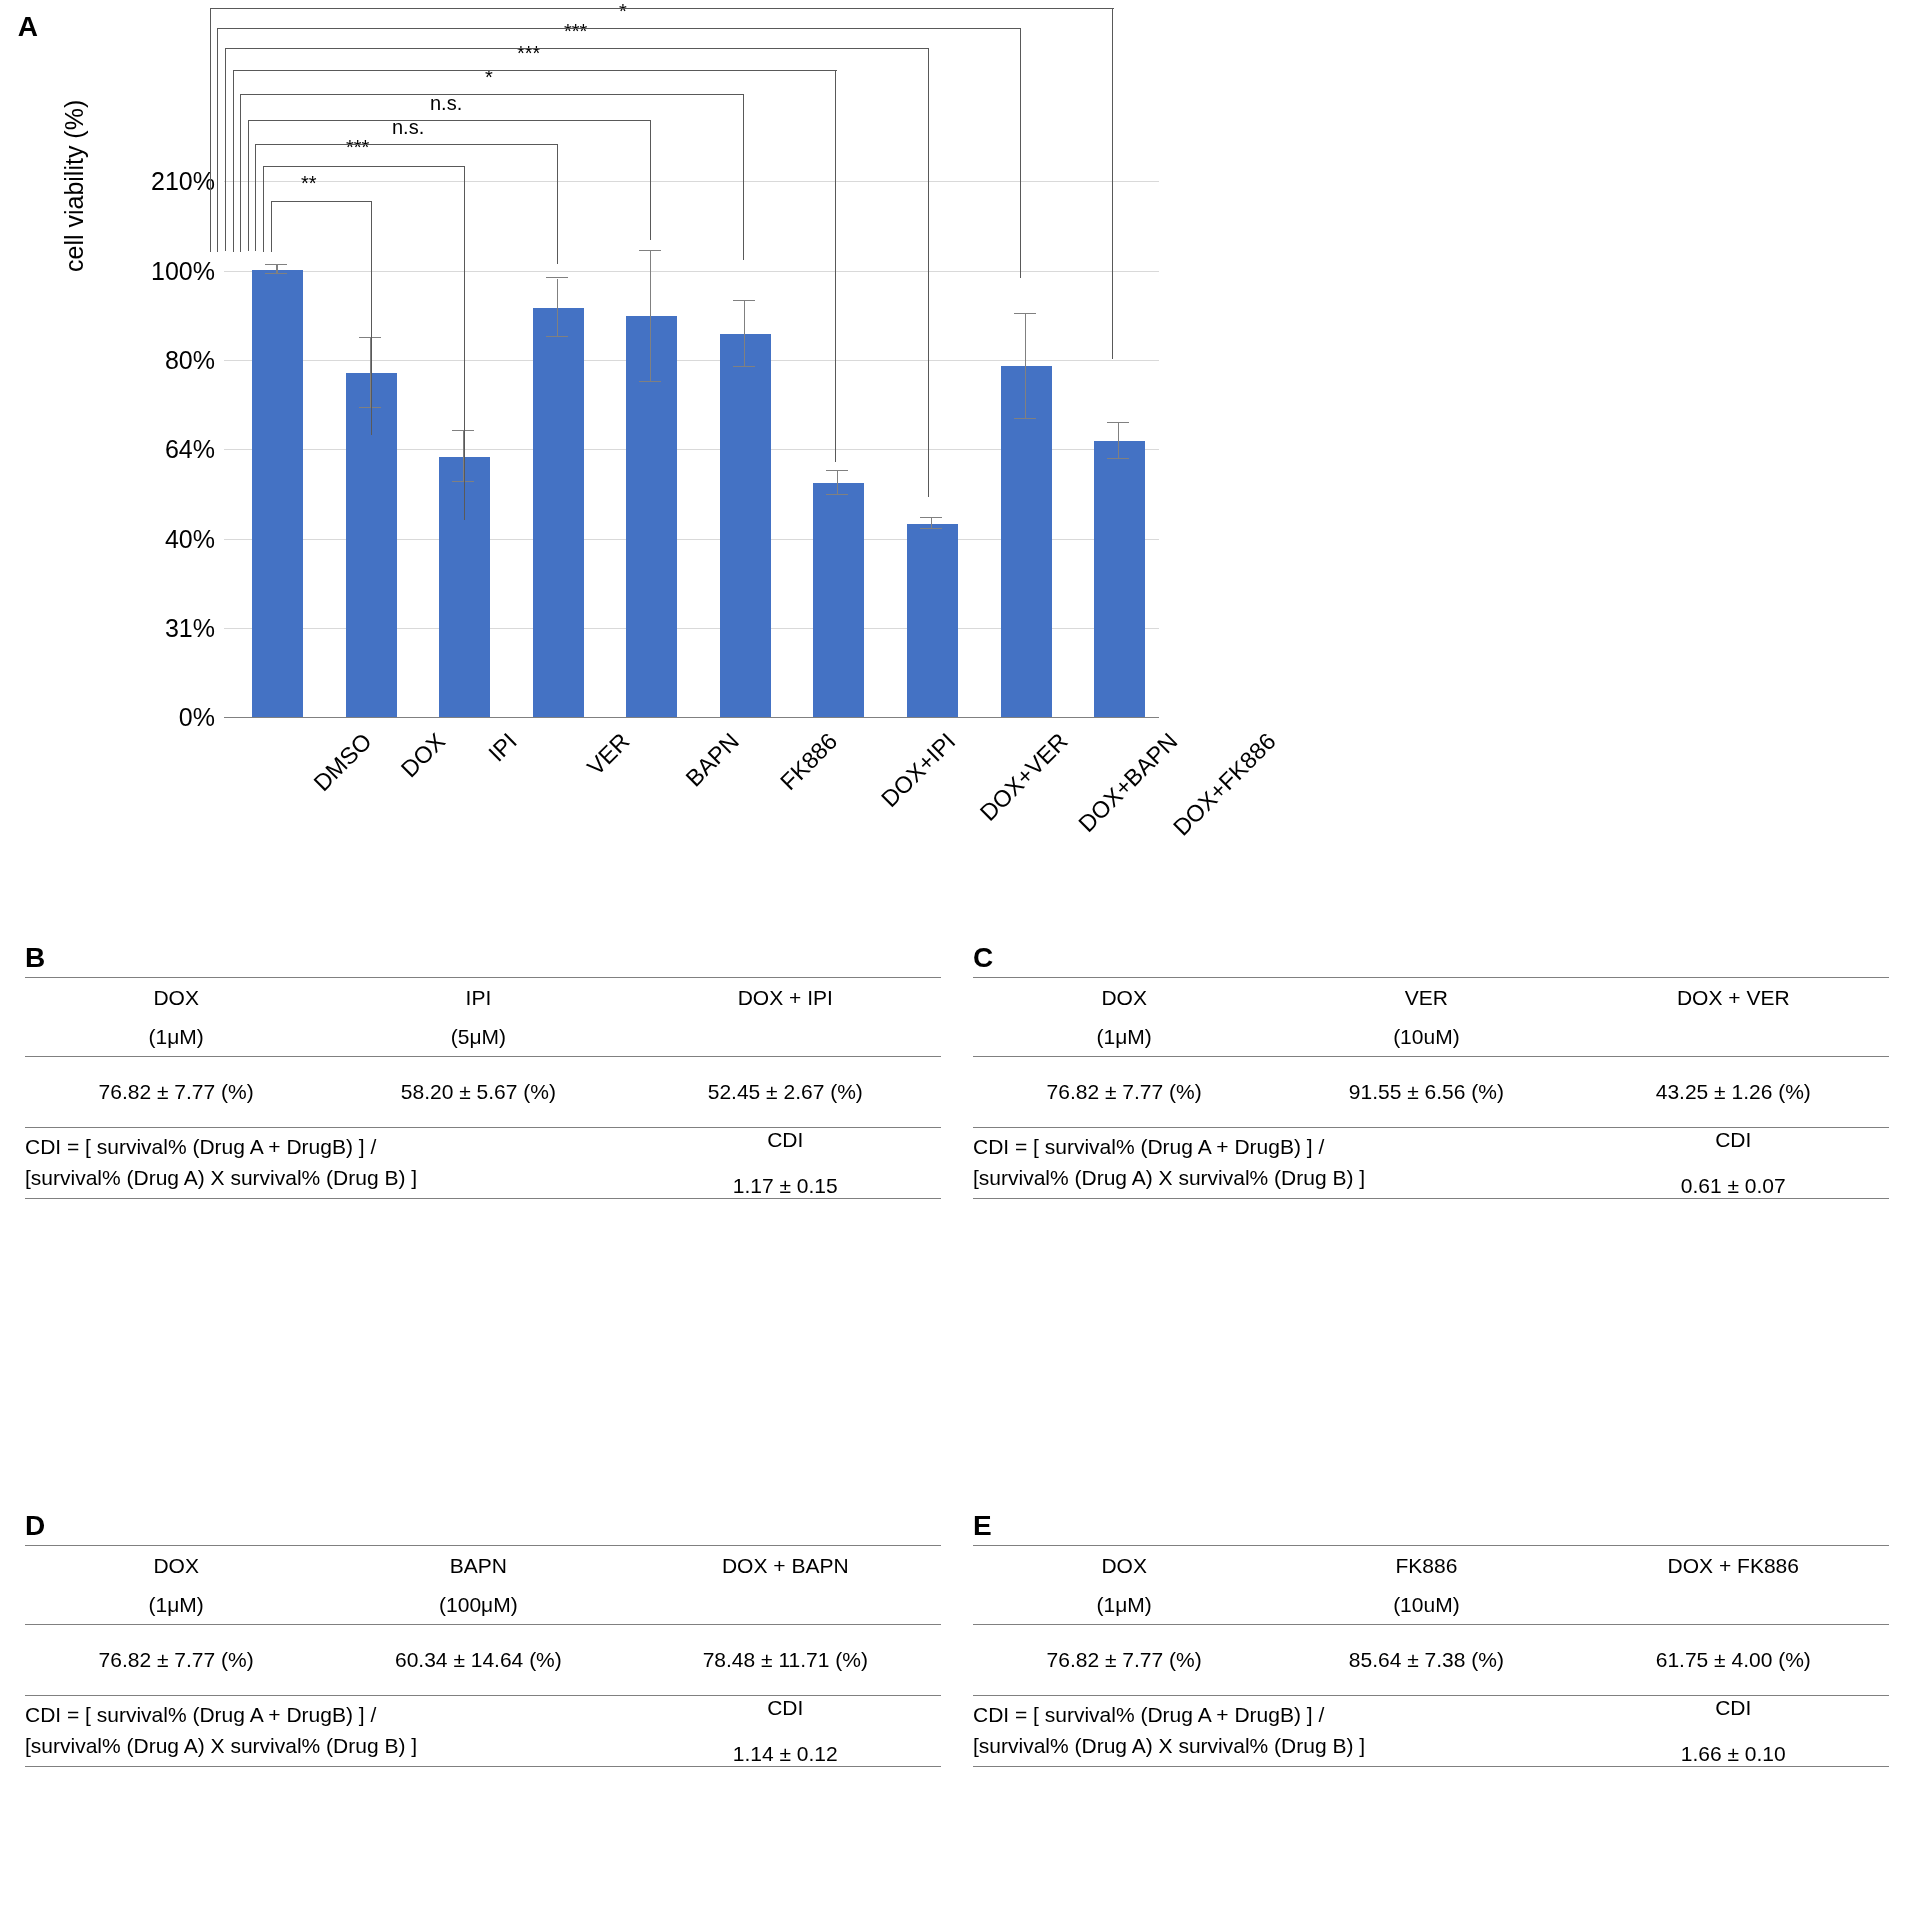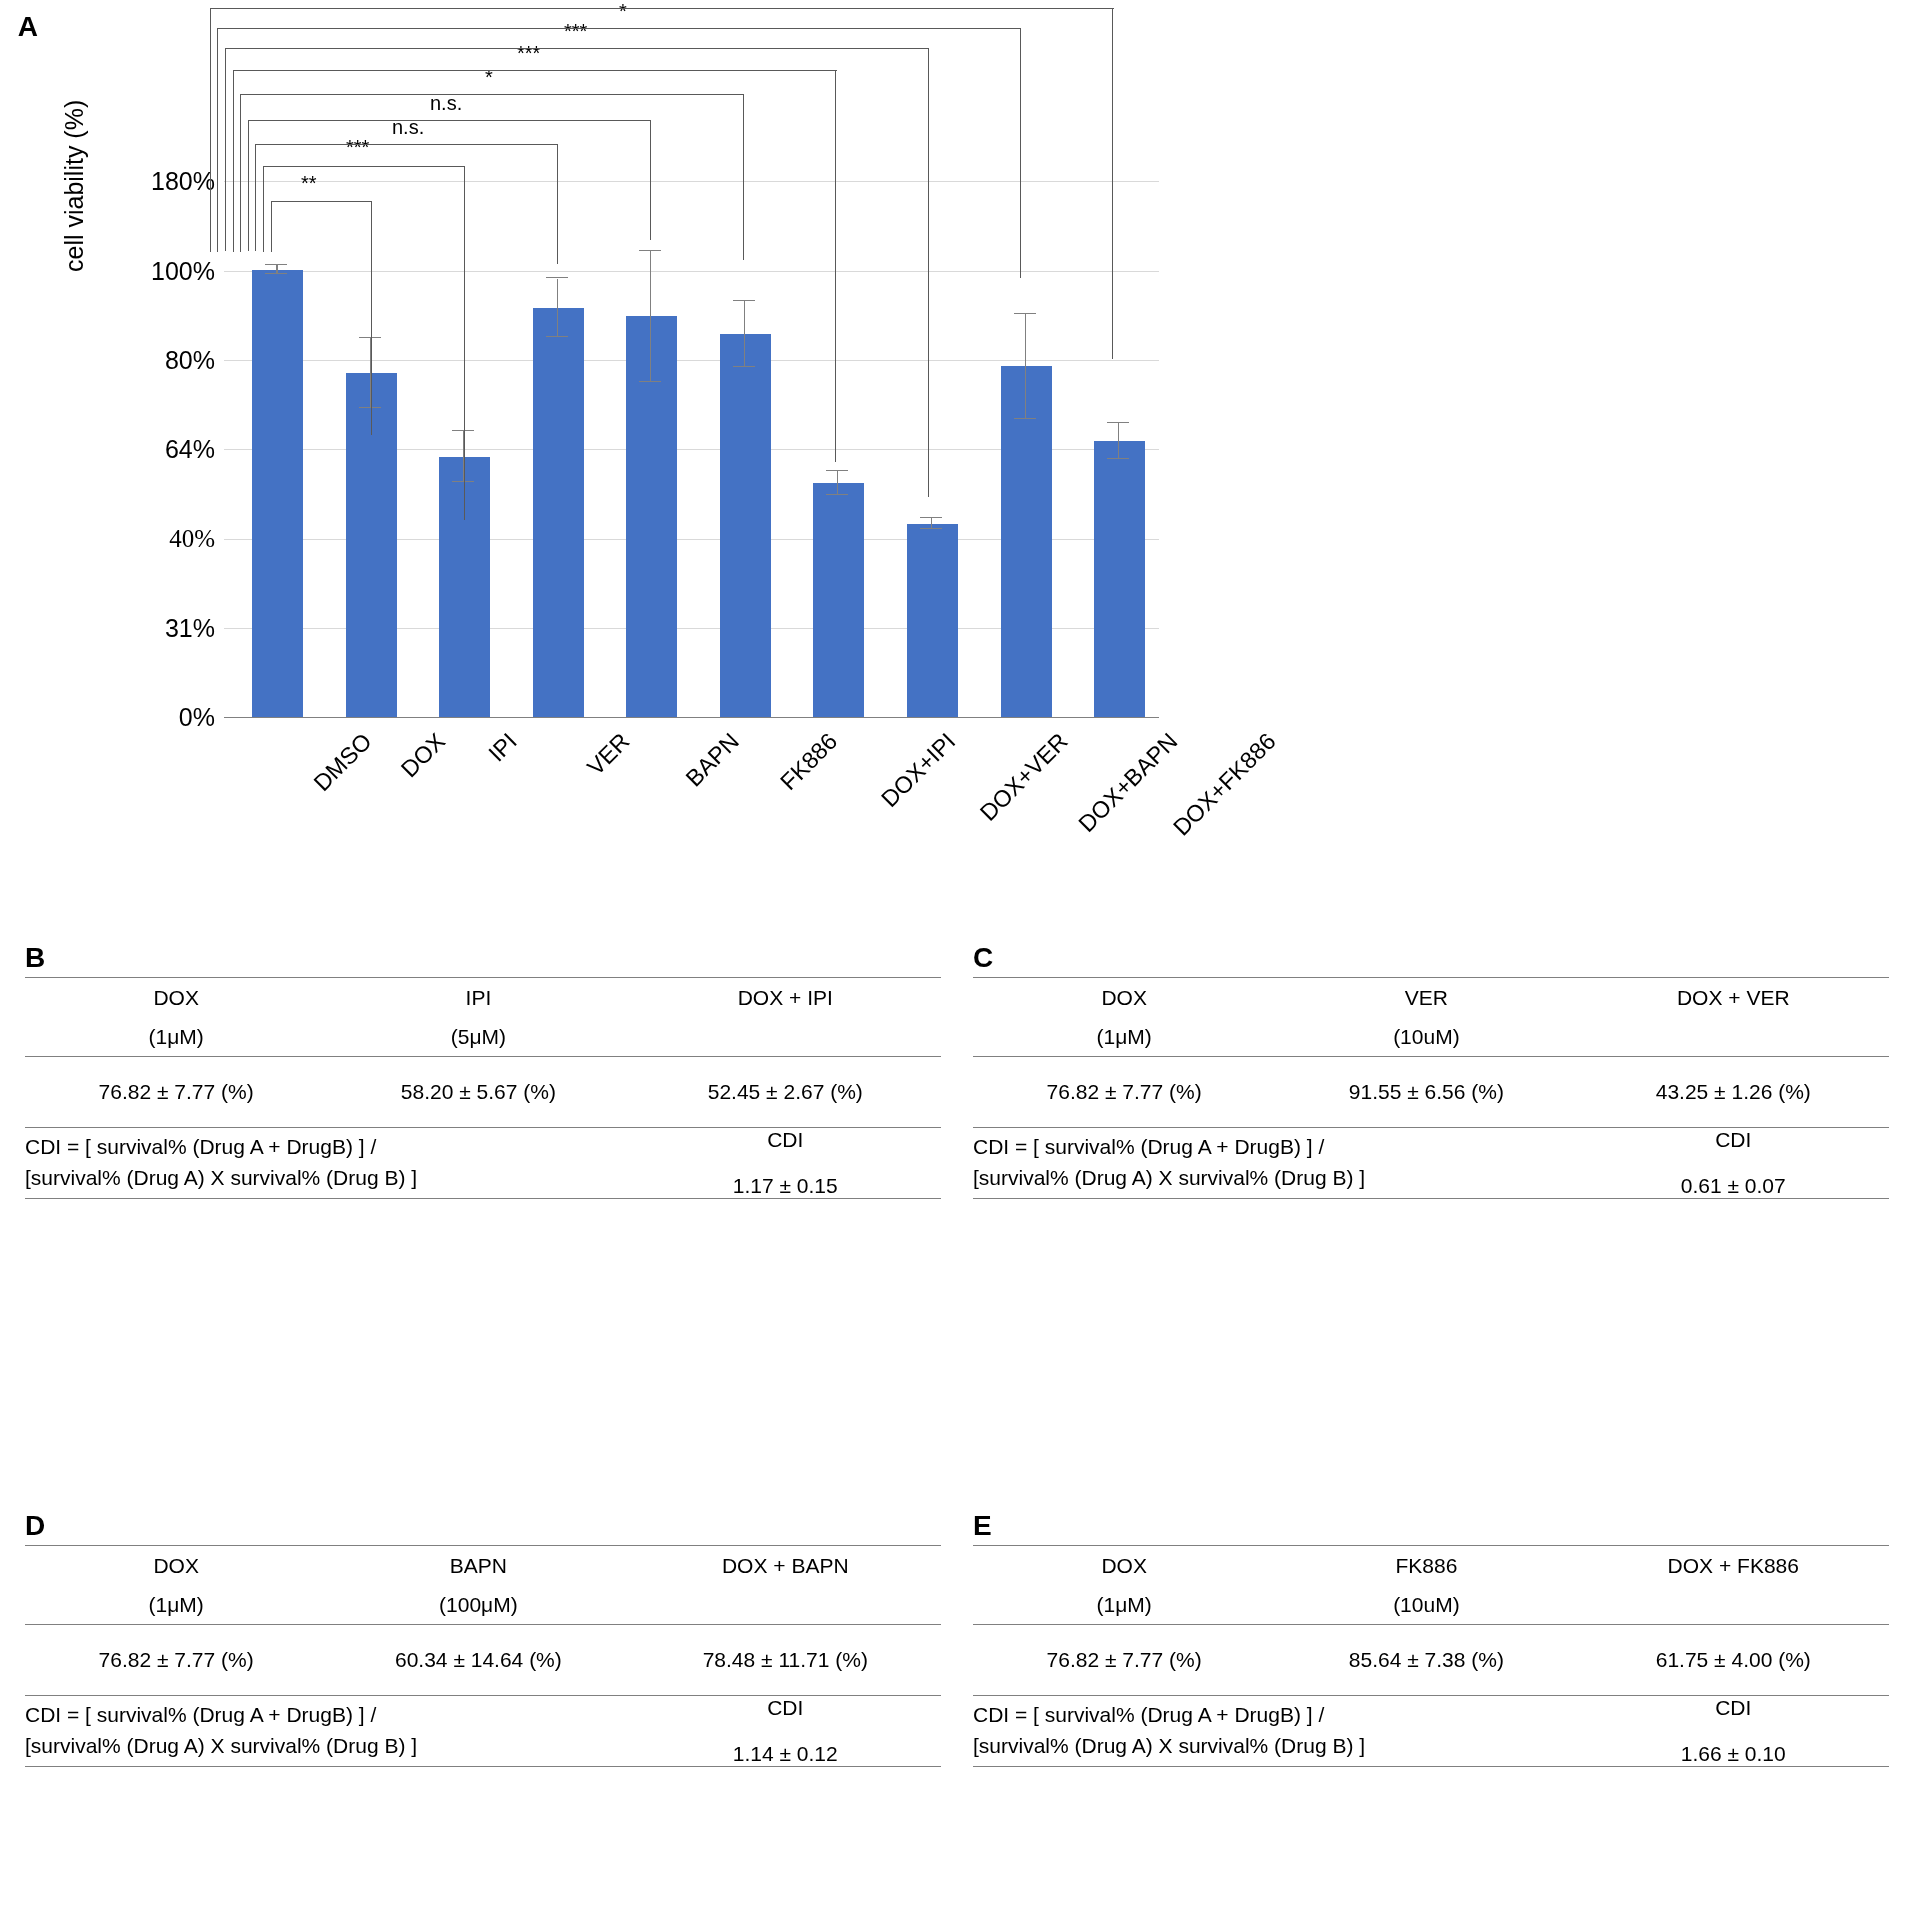--- a/index.html
+++ b/index.html
@@ -57,25 +57,25 @@
 <div class="page">
 
   <div id="panelA">
     <div class="panel-letter" style="left:17.7px;top:11.4px;">A</div>
 
     <div class="y-axis-label">cell viability (%)</div>
 
     <div class="yticks">
       <div class="ytick" style="top:581px;">0%</div>
       <div class="ytick" style="top:492px;">31%</div>
-      <div class="ytick" style="top:403px;font-family:Liberation Serif, serif;">40%</div>
+      <div class="ytick" style="top:403px;">40%</div>
       <div class="ytick" style="top:313px;">64%</div>
       <div class="ytick" style="top:224px;">80%</div>
       <div class="ytick" style="top:135px;">100%</div>
-      <div class="ytick" style="top:45px;">180%</div>
+      <div class="ytick" style="top:45px;">210%</div>
     </div>
 
     <div class="plot">
       <div class="gridline" style="top:581px;"></div>
       <div class="gridline" style="top:492px;"></div>
       <div class="gridline" style="top:403px;"></div>
       <div class="gridline" style="top:313px;"></div>
       <div class="gridline" style="top:224px;"></div>
       <div class="gridline" style="top:135px;"></div>
       <div class="gridline" style="top:45px;"></div>

